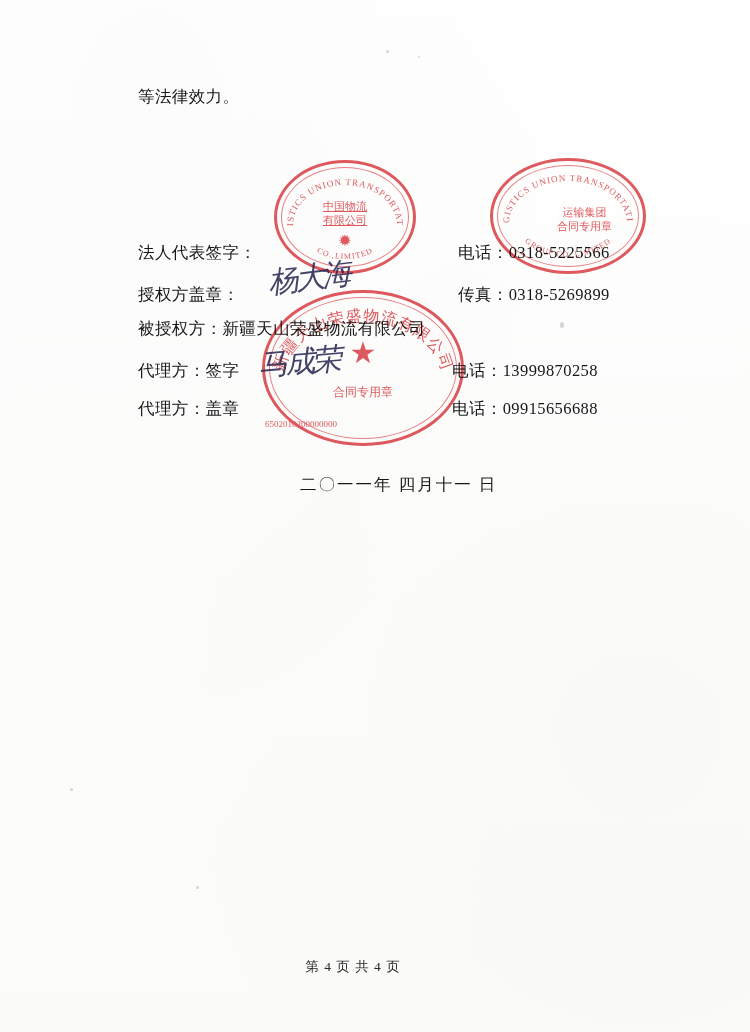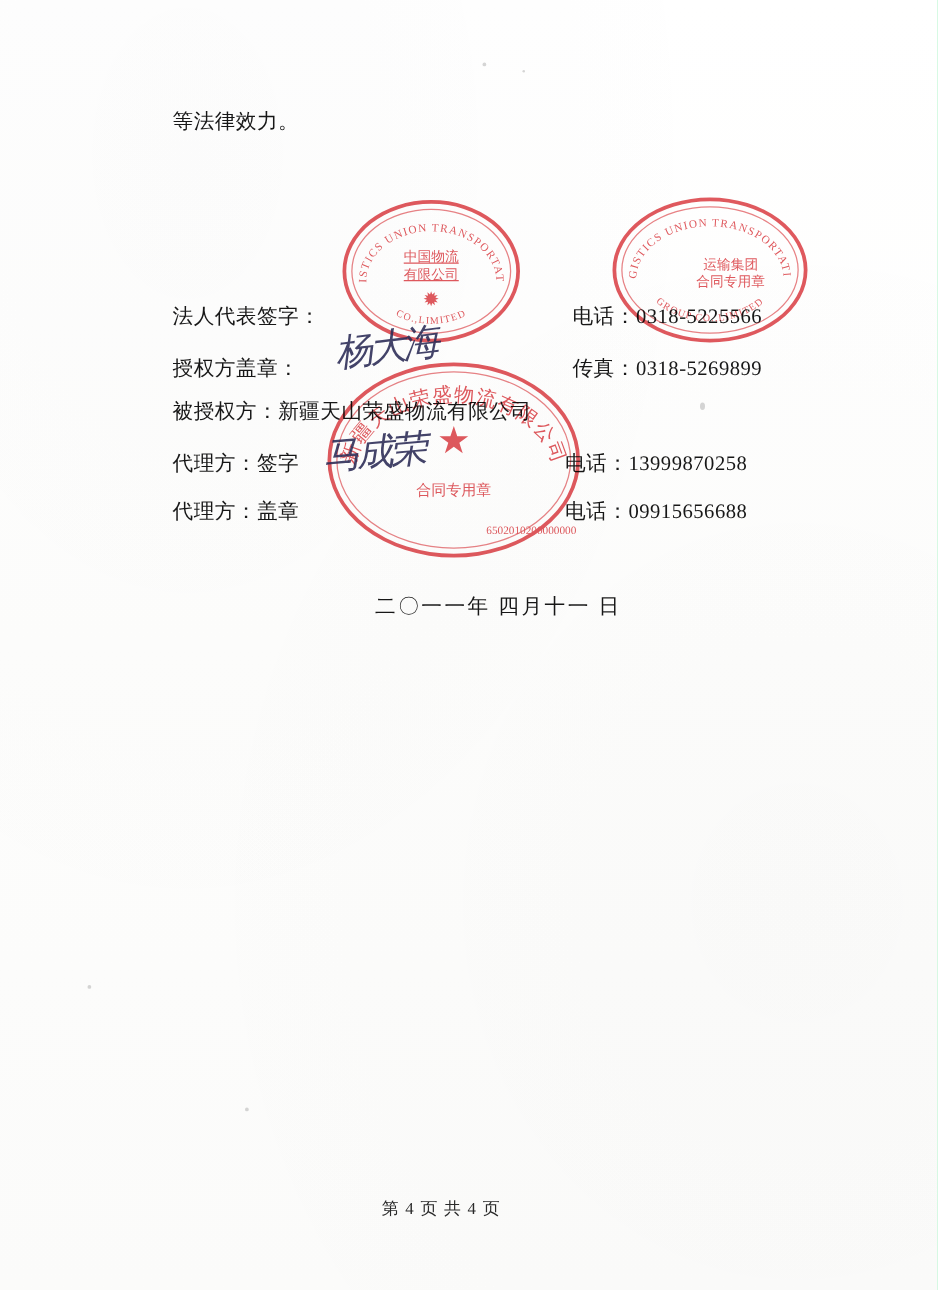--- a/index.html
+++ b/index.html
@@ -12,21 +12,21 @@
     background: #ffffff;
     font-family: "Liberation Serif", "DejaVu Serif", serif;
     color: #1a1a1a;
     position: relative;
     overflow: hidden;
   }
   .page {
     position: relative;
     width: 750px;
     height: 1032px;
-    background: #86efac;
+    background: #e5e5e5;
   }
   
   .page::before {
     content: "";
     position: absolute;
     inset: 0;
     background:
       radial-gradient(ellipse at 20% 12%, rgba(0,0,0,0.012), rgba(0,0,0,0) 55%),
       radial-gradient(ellipse at 85% 70%, rgba(0,0,0,0.010), rgba(0,0,0,0) 60%),
       linear-gradient(180deg, #ffffff 0%, #fdfdfc 50%, #fbfbfa 100%);
@@ -152,21 +152,21 @@
     top: 290px;
     width: 196px;
     height: 150px;
   }
   #stamp-tianshan .stamp-center { top: 54px; font-size: 12px; }
   #stamp-tianshan .star { top: 52px; font-size: 30px; }
   #stamp-tianshan .bottom-text {
     position: absolute;
     left: 0; right: 0;
     bottom: 14px;
-    text-align: right;
+    text-align: left;
     font-size: 9px;
     color: #d9343a;
   }
 
   
   .sig {
     position: absolute;
     color: #1b1b6b;
     font-family: "Liberation Serif", serif;
     font-style: italic;

